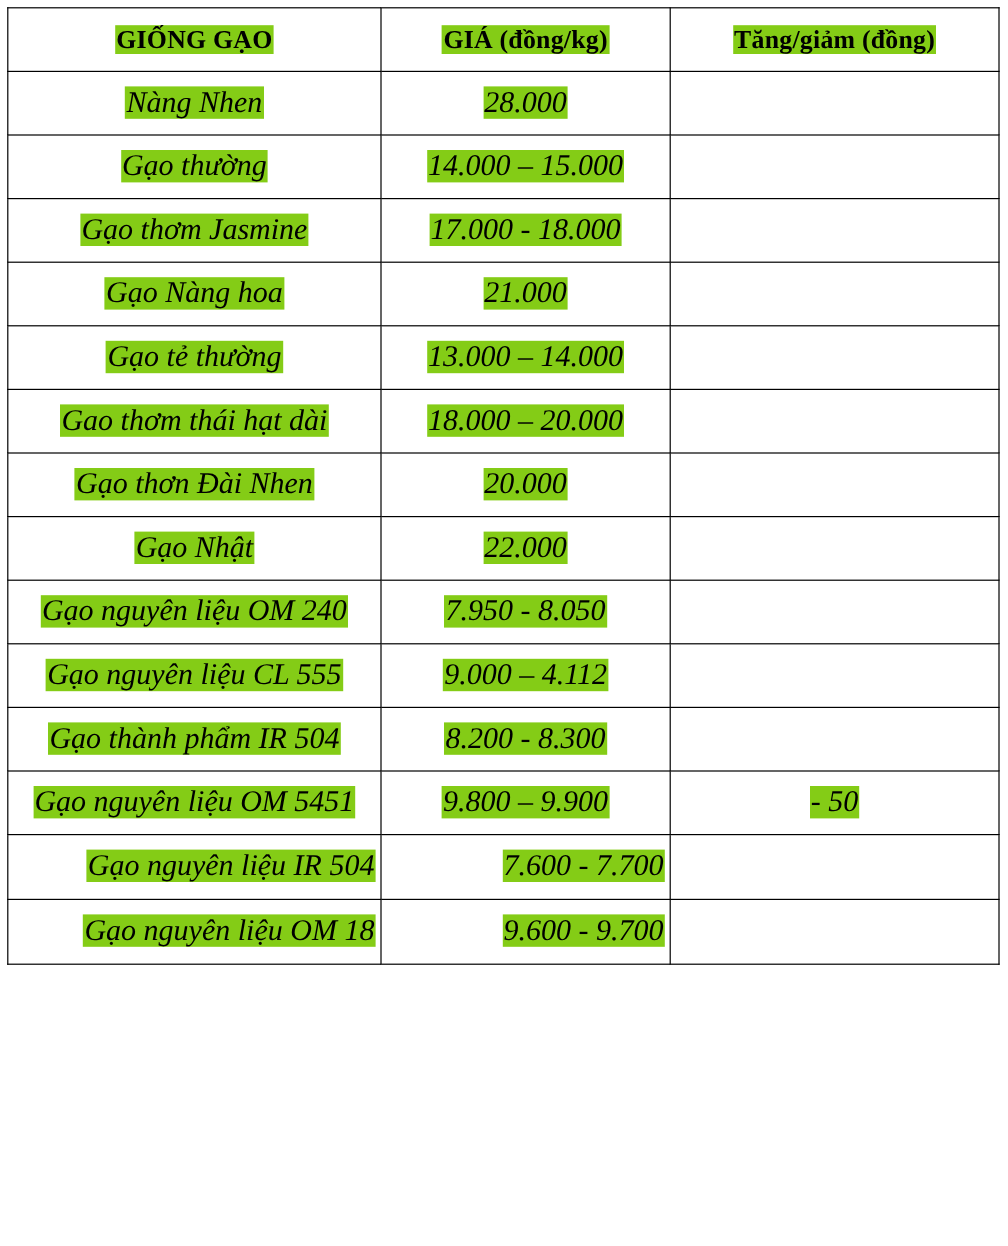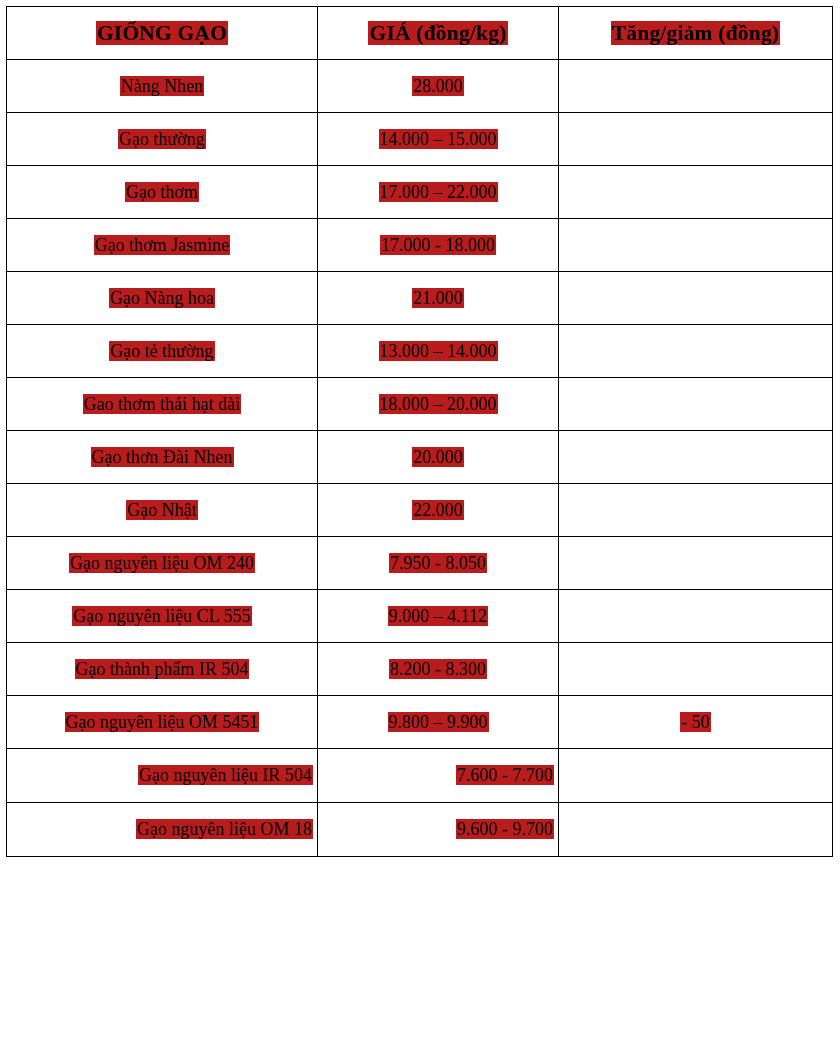--- a/index.html
+++ b/index.html
@@ -46,26 +46,27 @@
   table.price-table thead th {
     height: 52px;
     font-weight: bold;
     font-size: 21.5px;
     letter-spacing: 0.2px;
   }
 
   table.price-table tbody td {
     height: 52px;
     font-weight: normal;
-    font-size: 18px;
+    font-size: 25px;
+    font-style: italic;
   }
 
   
   .tint {
-    background: #b91c1c;
+    background: #84cc16;
     display: inline;
     padding: 0 1px;
   }
 
   td.empty-cell .tint { background: transparent; }
 
   
   tbody tr.tall-row td { height: 53px; text-align: right; }
 
   
@@ -96,25 +97,20 @@
     </thead>
     <tbody id="table-body">
         <tr>
           <td><span class="tint">Nàng Nhen</span></td>
           <td><span class="tint">28.000</span></td>
           <td class="empty-cell"><span class="tint"></span></td>
         </tr>
         <tr>
           <td><span class="tint">Gạo thường</span></td>
           <td><span class="tint">14.000 – 15.000</span></td>
-          <td class="empty-cell"><span class="tint"></span></td>
-        </tr>
-        <tr>
-          <td><span class="tint">Gạo thơm</span></td>
-          <td><span class="tint">17.000 – 22.000</span></td>
           <td class="empty-cell"><span class="tint"></span></td>
         </tr>
         <tr>
           <td><span class="tint">Gạo thơm Jasmine</span></td>
           <td><span class="tint">17.000 - 18.000</span></td>
           <td class="empty-cell"><span class="tint"></span></td>
         </tr>
         <tr>
           <td><span class="tint">Gạo Nàng hoa</span></td>
           <td><span class="tint">21.000</span></td>

